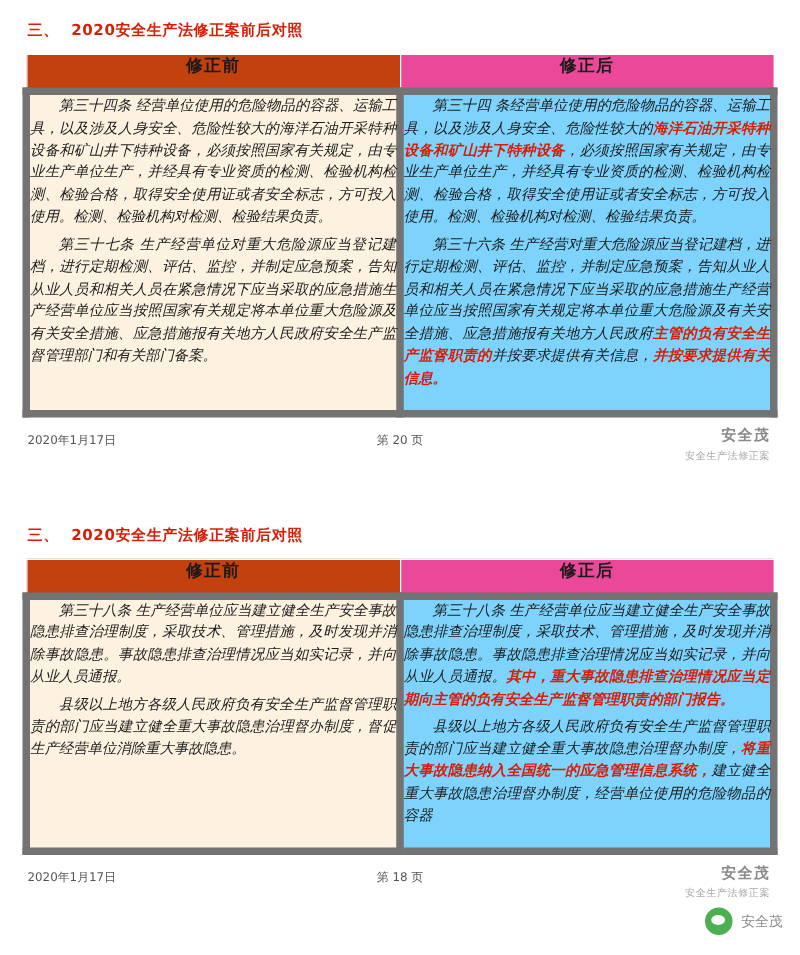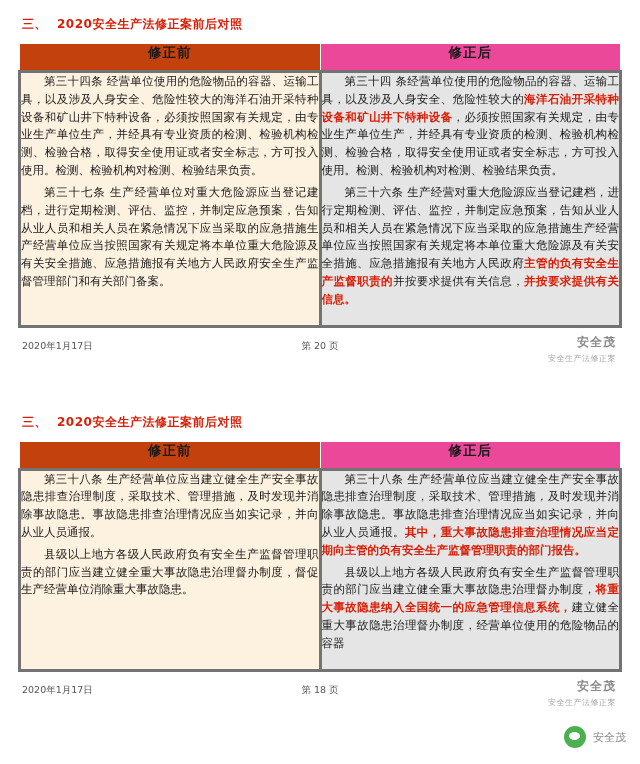--- a/index.html
+++ b/index.html
@@ -50,24 +50,25 @@
     letter-spacing: 1px;
     border: 1px solid #ffffff;
   }
   .hdr.left { background: #c2410c; }
   .hdr.right { background: #ec4899; }
 
   .cell {
     font-size: 11.5px;
     line-height: 1.55;
     padding: 8px 10px 10px 10px;
-    border: 3px solid #737373;
+    border: 6px solid #737373;
+    font-style: italic;
   }
   .cell.left { background: #fdf2e0; }
-  .cell.right { background: #e5e5e5; }
+  .cell.right { background: #7dd3fc; }
 
   .para { margin: 0 0 4px 0; text-indent: 2em; text-align: justify; }
   .para:last-child { margin-bottom: 16px; }
 
   .hl { color: #d81e06; font-weight: bold; }
 
   .footer {
     position: relative;
     height: 40px;
     margin-top: 6px;

